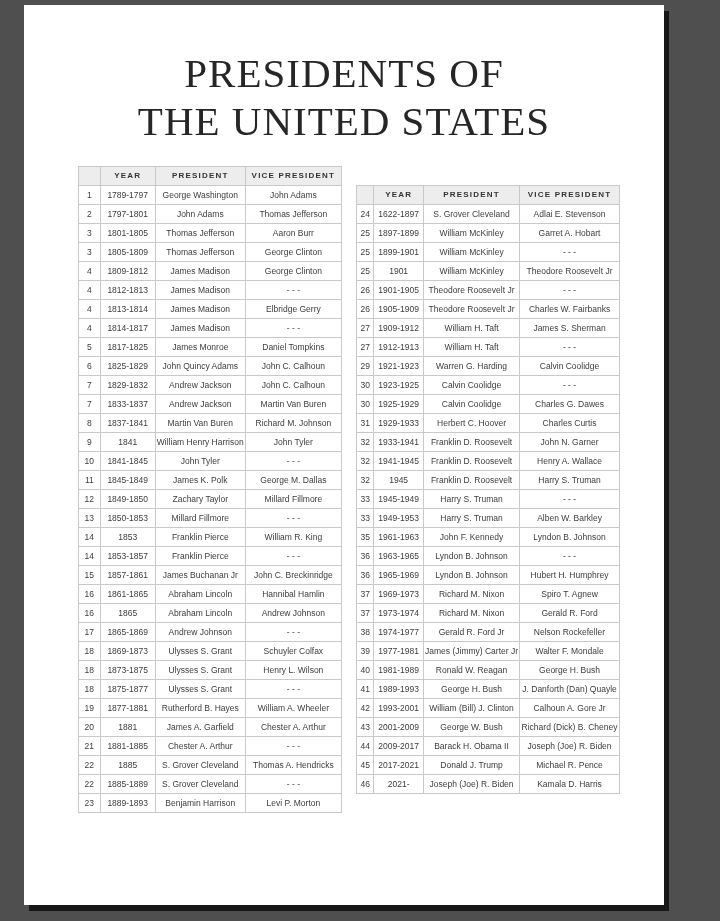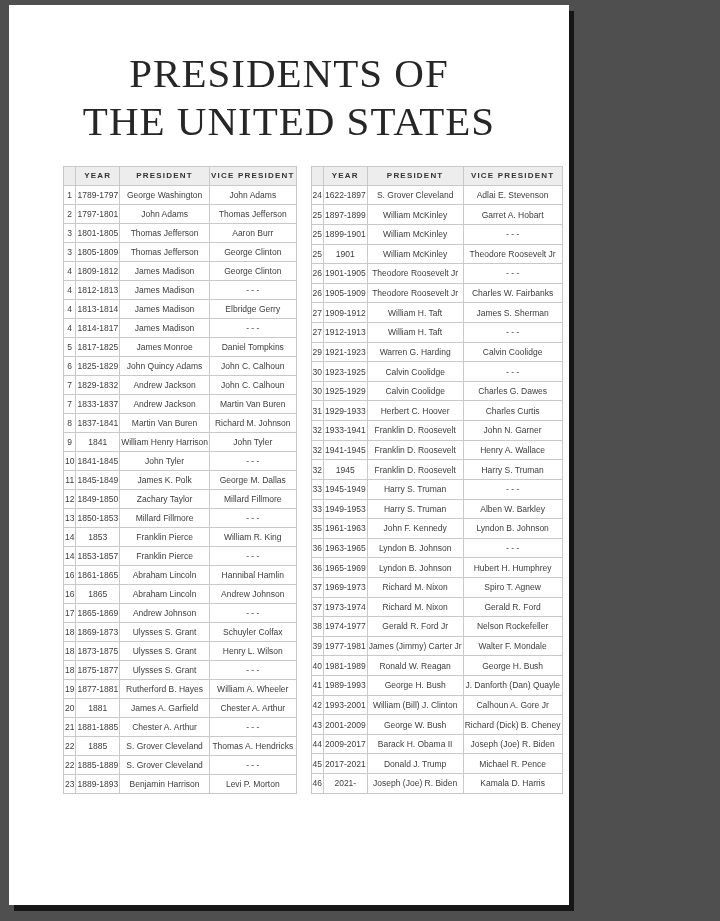--- a/index.html
+++ b/index.html
@@ -5,40 +5,41 @@
   * { margin:0; padding:0; box-sizing:border-box; }
   html,body { width:720px; height:921px; }
   body {
     font-family: "Liberation Sans", sans-serif;
     background: var(--frame_bg, #4f4f4f);
     position: relative;
     overflow: hidden;
   }
   .page {
     position:absolute;
-    left:9px; top:5px;
-    width:560px; height:900px;
+    left:24px; top:5px;
+    width:640px; height:900px;
     background: var(--page_bg, #ffffff);
     box-shadow: 5px 6px 0 var(--edge_shadow, #161616);
   }
   .title {
     margin-top:44px;
     text-align:center;
     font-family:"Liberation Serif", serif;
     font-size:41px;
     line-height:1.18;
     letter-spacing:1px;
     color:#262626;
     font-weight:500;
   }
   .tables {
     display:flex;
     gap:14px;
     padding:0 44px 0 54px;
     margin-top:20px;
+    align-items:center;
   }
   table {
     border-collapse:collapse;
     flex:1;
     table-layout:fixed;
   }
   th, td {
     border:1px solid var(--table_border, #c9c9c9);
     height:19px;
     text-align:center;
@@ -203,20 +204,26 @@
             <td>Franklin Pierce</td>
             <td>William R. King</td>
           </tr>
           <tr>
             <td>14</td>
             <td>1853-1857</td>
             <td>Franklin Pierce</td>
             <td>- - -</td>
           </tr>
           <tr>
+            <td>15</td>
+            <td>1857-1861</td>
+            <td>James Buchanan Jr</td>
+            <td>John C. Breckinridge</td>
+          </tr>
+          <tr>
             <td>16</td>
             <td>1861-1865</td>
             <td>Abraham Lincoln</td>
             <td>Hannibal Hamlin</td>
           </tr>
           <tr>
             <td>16</td>
             <td>1865</td>
             <td>Abraham Lincoln</td>
             <td>Andrew Johnson</td>

